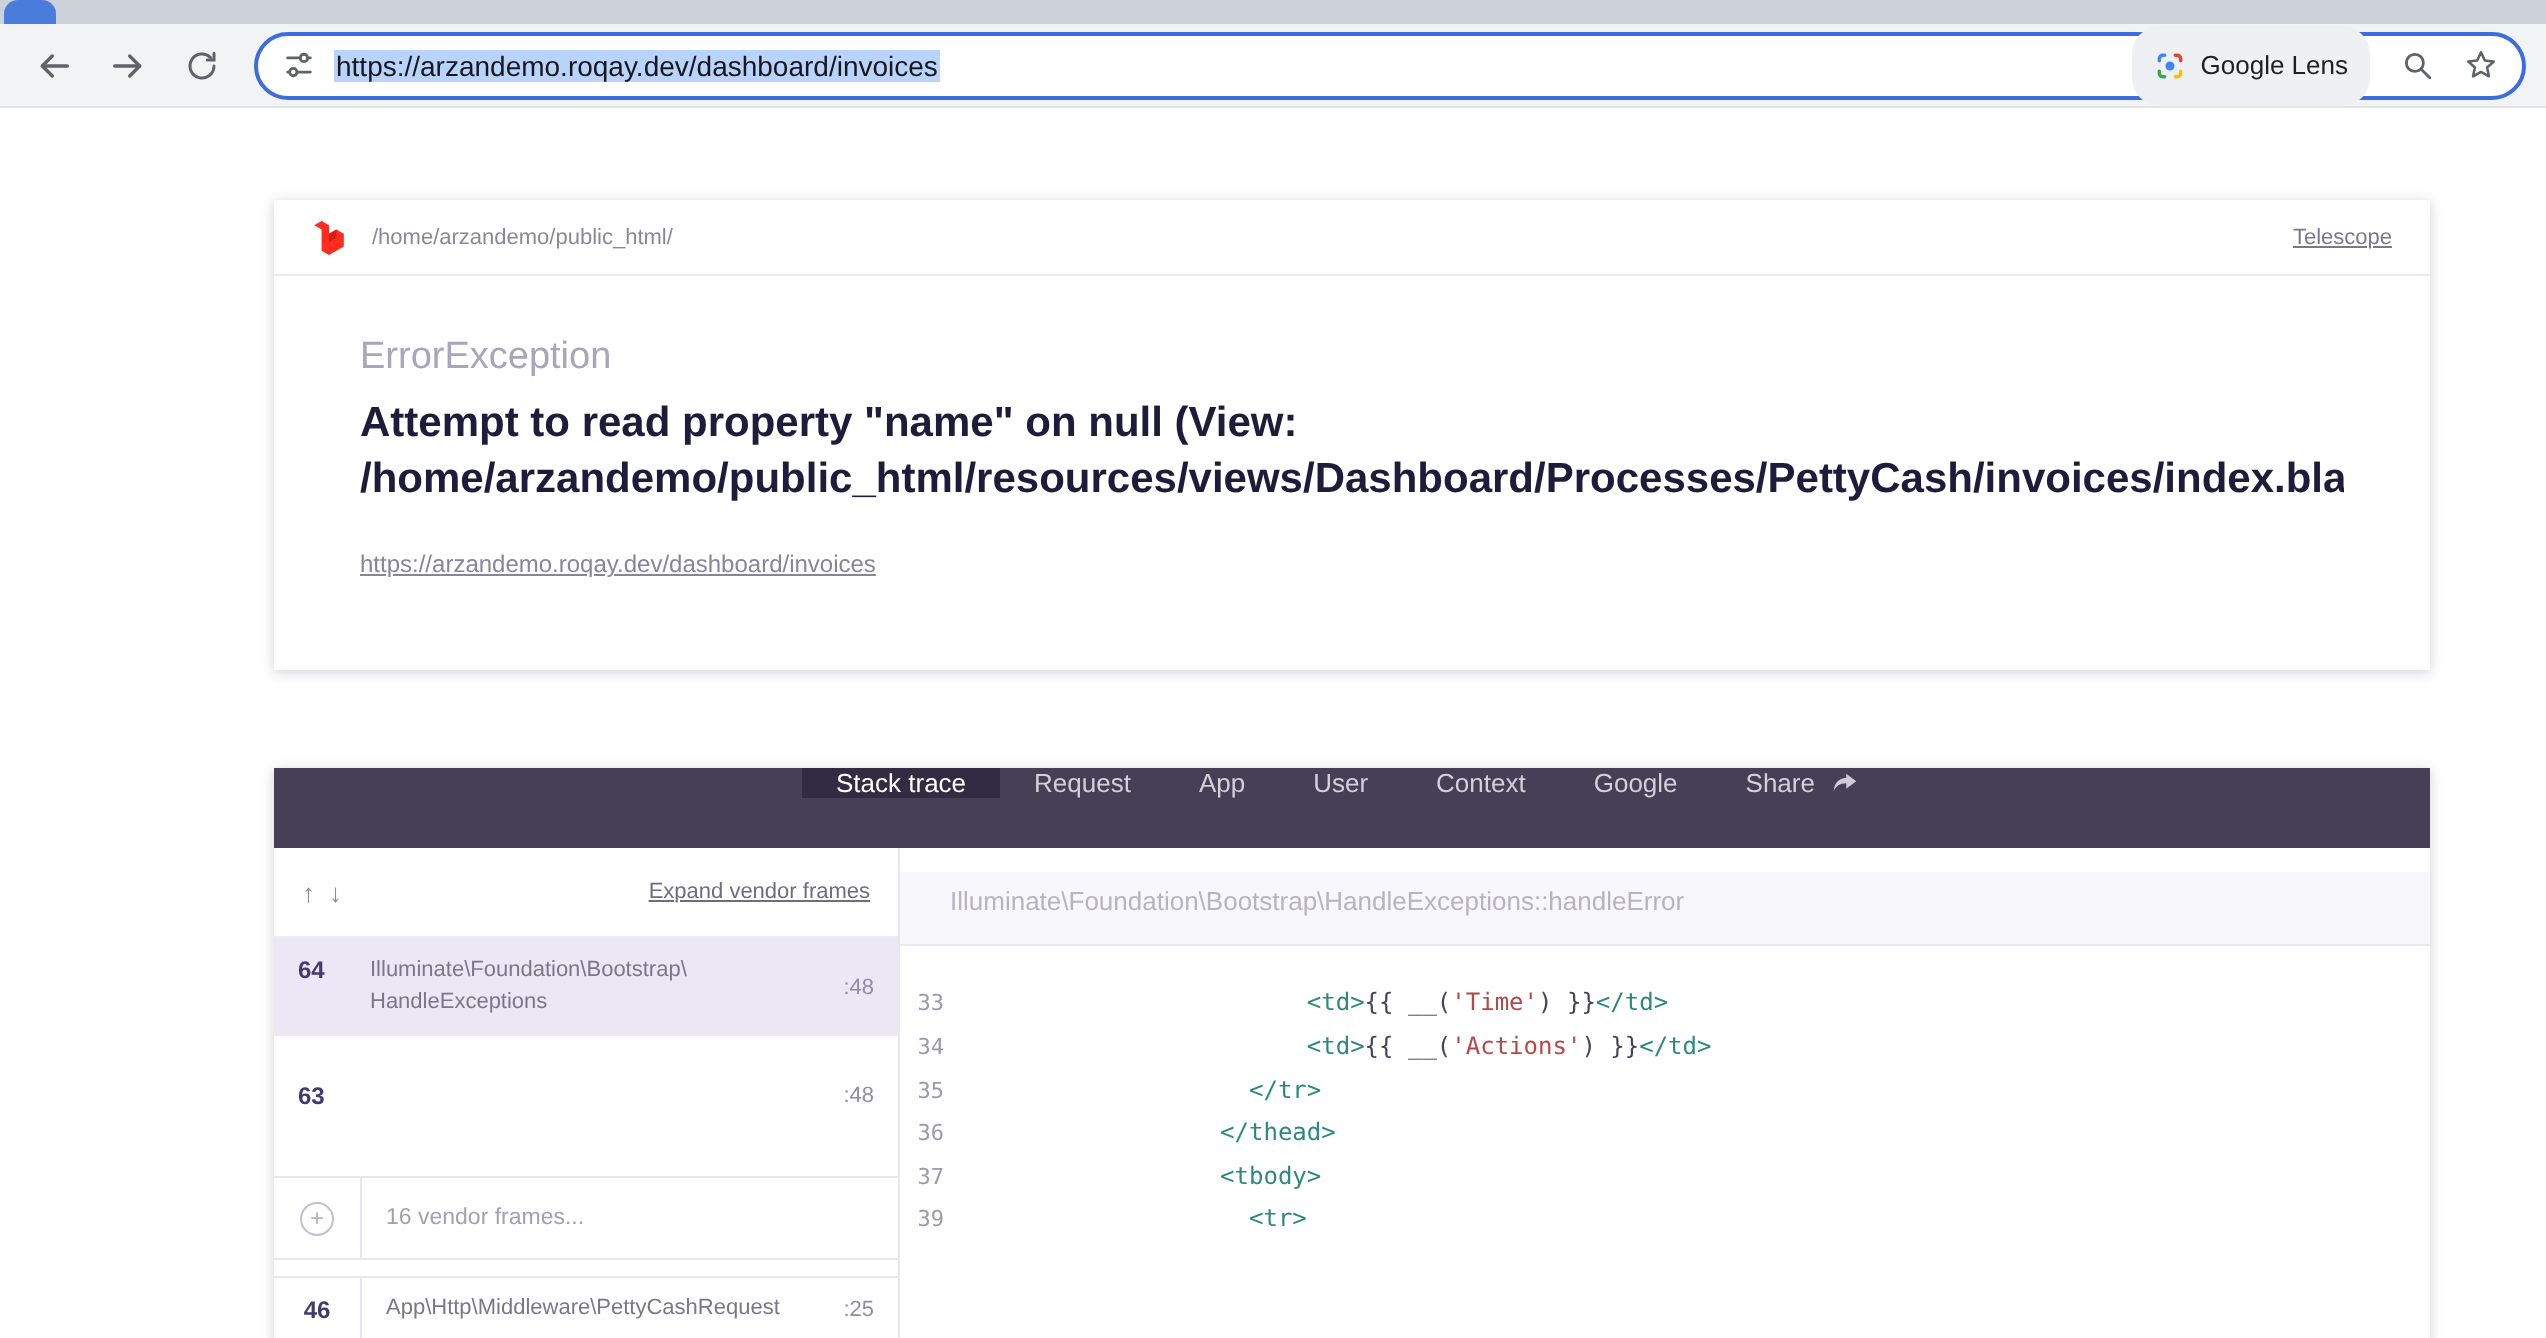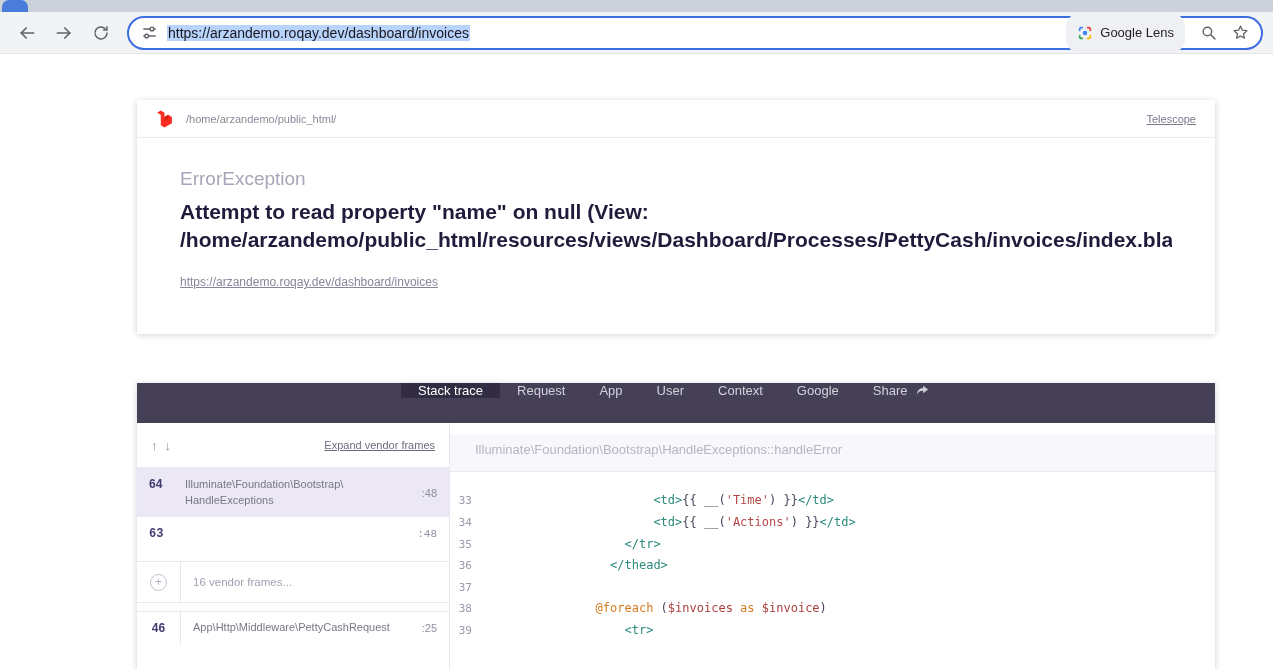--- a/index.html
+++ b/index.html
@@ -53,21 +53,21 @@
   .frames-col { width:313px; border-right:1px solid #e8e6ee; background:#fff; flex:none; }
   .frames-top { height:45px; display:flex; align-items:center; padding:0 14px;
     border-bottom:1px solid #edebf2; }
   .arrow { font-size:13px; color:#8d89a0; margin-right:7px; cursor:pointer; }
   .expand-link { margin-left:auto; font-size:11px; color:#6f6c80; text-decoration:underline; cursor:pointer; }
   .frame-row { display:flex; padding:9px 12px; cursor:pointer; }
   .frame-row.selected { background:var(--selected-frame-bg,#ebe7f5); }
   .f-num { width:36px; flex:none; font-size:12px; font-weight:700; color:var(--frame-number,#433a72); }
   .f-text { flex:1; font-size:11px; color:#7a7787; line-height:1.4; min-width:0; }
   .f-loc { font-size:11px; color:#908da0; align-self:center; flex:none; }
-  .row63 { padding:10px 12px;font-family:Liberation Mono, monospace; }
+  .row63 { padding:23px 12px; }
   .group-sep { height:10px; }
   .vendor-row { display:flex; align-items:stretch; border-top:1px solid #e8e6ee;
     border-bottom:1px solid #e8e6ee; height:42px; cursor:pointer; }
   .gutter { width:44px; flex:none; border-right:1px solid #e8e6ee; display:flex;
     align-items:center; justify-content:center; }
   .plus-circle { width:17px; height:17px; border:1.5px solid #c3c0d0; border-radius:50%;
     color:#b5b2c2; font-size:12px; line-height:14px; text-align:center; }
   .vendor-text { padding-left:12px; font-size:11.5px; color:#a3a0b2; align-self:center; }
   .file-group { margin-top:8px; border-top:1px solid #e8e6ee; }
   .file-row { display:flex; align-items:stretch; }
@@ -261,24 +261,21 @@
             <div class="code-line">
               <span class="line-num">35</span>
               <span class="code-text"><span class="seg-plain">                    </span><span class="seg-tag">&lt;/tr&gt;</span></span>
             </div>
             <div class="code-line">
               <span class="line-num">36</span>
               <span class="code-text"><span class="seg-plain">                  </span><span class="seg-tag">&lt;/thead&gt;</span></span>
             </div>
             <div class="code-line">
               <span class="line-num">37</span>
-            </div>
-            <div class="code-line">
-              <span class="line-num">38</span>
-              <span class="code-text"><span class="seg-plain">                </span><span class="seg-keyword">@foreach</span><span class="seg-plain"> (</span><span class="seg-variable">$invoices</span><span class="seg-plain"> </span><span class="seg-keyword">as</span><span class="seg-plain"> </span><span class="seg-variable">$invoice</span><span class="seg-plain">)</span></span>
+              <span class="code-text"><span class="seg-plain">                  </span><span class="seg-tag">&lt;tbody&gt;</span></span>
             </div>
             <div class="code-line">
               <span class="line-num">39</span>
               <span class="code-text"><span class="seg-plain">                    </span><span class="seg-tag">&lt;tr&gt;</span></span>
             </div>
           </div>
       </div>
 
     </div>
   </div>

